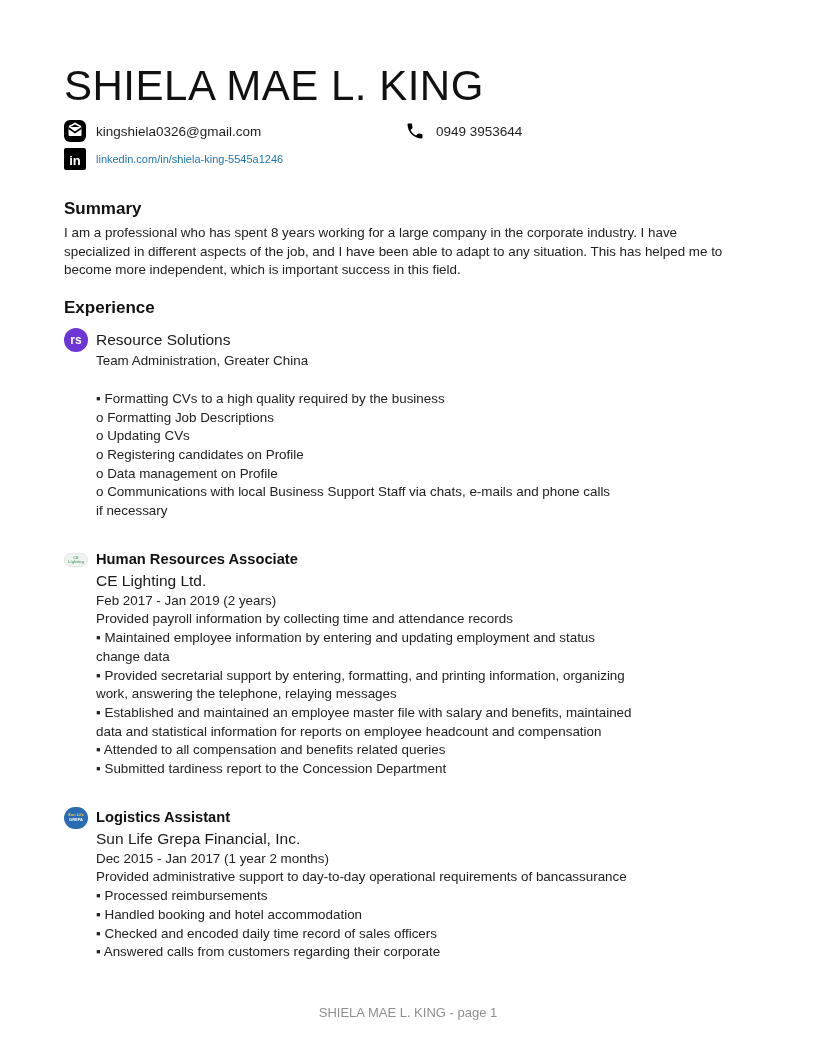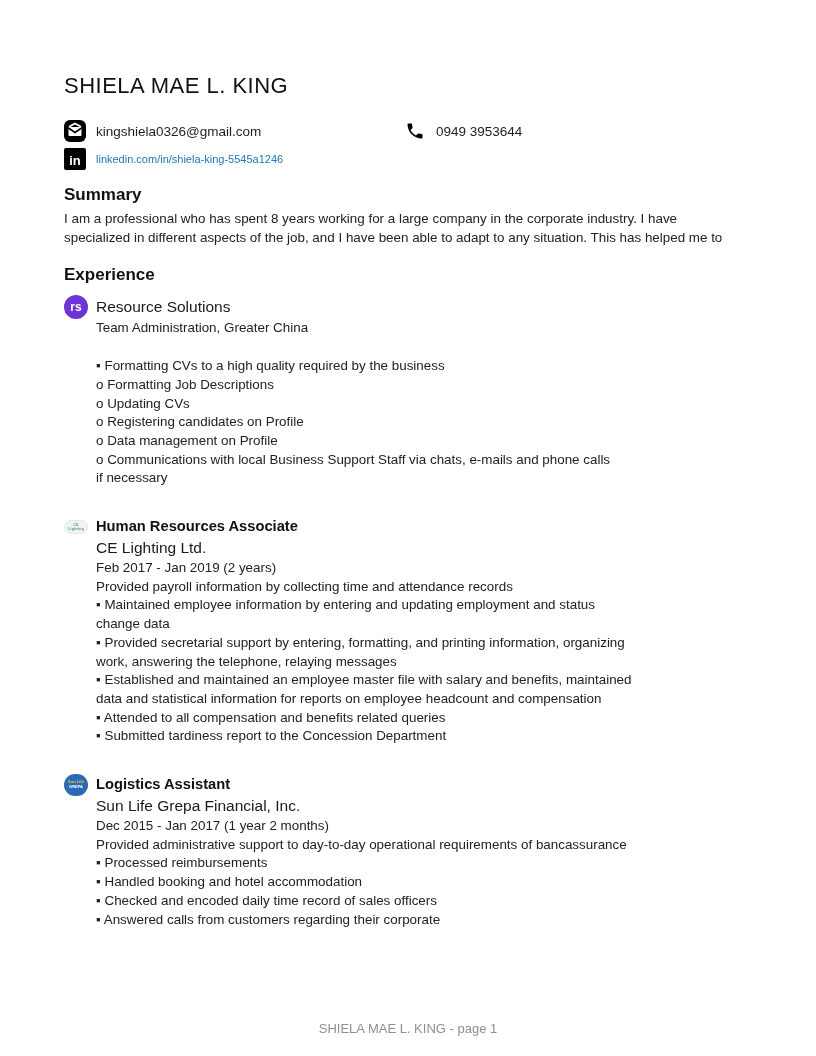--- a/index.html
+++ b/index.html
@@ -11,21 +11,21 @@
   .page {
     position: relative;
     width: 816px;
     height: 1056px;
     margin: 0 auto;
     background: #ffffff;
     padding: 68px 64px 0 64px;
     overflow: hidden;
   }
   .name {
-    font-size: 22px;
+    font-size: 42px;
     font-weight: 400;
     letter-spacing: 0.5px;
     color: #111;
     line-height: 36px;
     margin-bottom: 16px;
   }
   .contact-row {
     display: flex;
     align-items: center;
     margin-bottom: 6px;
@@ -57,21 +57,21 @@
     margin-right: 10px;
     flex: 0 0 22px;
   }
   a.link { text-decoration: none; font-size: 11px; }
   .section-heading {
     font-size: 17px;
     font-weight: 700;
     color: #111;
     line-height: 22px;
   }
-  .heading-summary { margin-top: 14px; }
+  .heading-summary { margin-top: 28px; }
   .heading-experience { margin-top: 17px; }
   .text-block { margin-top: 4px; }
   .text-block .line, .job-lines .line {
     font-size: 13.4px;
     line-height: 18.7px;
     color: #222;
     min-height: 18.7px;
     white-space: pre-wrap;
   }
   .job { margin-top: 27px; }
@@ -117,21 +117,21 @@
   .job-title-regular { font-size: 15.5px; line-height: 24px; color: #1a1a1a; }
   .job-title-bold { font-size: 14.7px; font-weight: 700; line-height: 22px; color: #111; }
   .job-company { font-size: 15.5px; line-height: 22px; color: #1a1a1a; }
   .job-subtitle { font-size: 13.4px; line-height: 18.7px; color: #222; }
   .job-dates { font-size: 13.4px; line-height: 18.7px; color: #222; }
   .job-lines { margin-left: 32px; }
   .job.first .job-lines { margin-top: 19px; }
   .footer {
     position: absolute;
     left: 0; right: 0;
-    bottom: 20px;
+    bottom: 36px;
     text-align: center;
     font-size: 13px;
     color: #8f8f8f;
   }
 </style>
 </head>
 <body>
 
 <div class="page">
 
@@ -161,20 +161,21 @@
 
   <div class="contact-row">
     <span class="linkedin-box">in</span>
     <a class="link" href="#" style="color: rgb(32, 119, 181);">linkedin.com/in/shiela-king-5545a1246</a>
   </div>
 
   <div class="section-heading heading-summary">Summary</div>
   <div class="text-block">
       <div class="line">I am a professional who has spent 8 years working for a large company in the corporate industry. I have</div>
       <div class="line">specialized in different aspects of the job, and I have been able to adapt to any situation. This has helped me to</div>
+      <div class="line">become more independent, which is important success in this field.</div>
     </div>
 
   <div class="section-heading heading-experience">Experience</div>
 
   <div class="job first">
     <div class="job-head">
       <div class="logo-col">
         <div class="logo logo-rs" style="background-color: rgb(110, 53, 214);">rs</div>
       </div>
       <div class="job-head-text">

